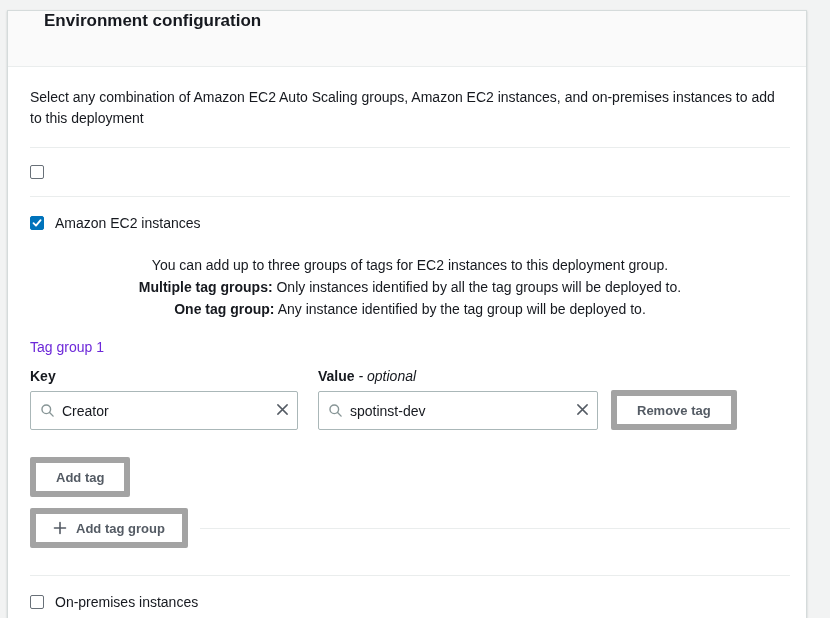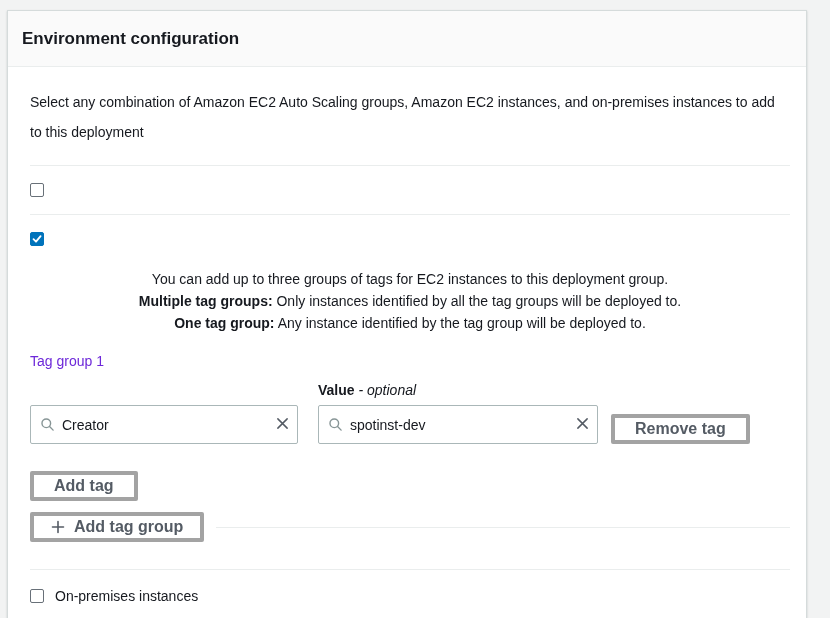--- a/index.html
+++ b/index.html
@@ -21,32 +21,32 @@
     box-shadow: 0 1px 2px rgba(0,28,36,.18);
     display: flex;
     flex-direction: column;
   }
   .panel-header {
     height: 56px;
     flex: none;
     background: #fafafa;
     border-bottom: 1px solid #eaeded;
     display: flex;
-    align-items: center;
-    padding: 0 14px;
+    align-items: flex-start;
+    padding: 0 36px;
   }
   .panel-title {
     margin: 0;
     font-size: 17px;
     font-weight: 700;
     color: #16191f;
   }
   .panel-body { padding: 20px 16px 18px 22px; }
 
-  .description { margin: 0 0 18px 0; line-height: 30px; max-width: 756px; }
+  .description { margin: 0 0 18px 0; line-height: 21px; max-width: 756px; }
 
   .divider { border: none; border-top: 1px solid #eaeded; margin: 0; }
 
   .checkbox-row {
     display: flex;
     align-items: center;
     gap: 11px;
     padding: 17px 0;
     cursor: pointer;
   }
@@ -102,27 +102,27 @@
   .clear-btn {
     background: none; border: none; padding: 0;
     margin: 0 8px 0 6px;
     cursor: pointer;
     display: flex; align-items: center;
     flex: none;
   }
 
   .btn {
     background: #fff;
-    border: 4px solid #a3a3a3;
+    border: 6px solid #a3a3a3;
     border-radius: 2px;
     color: #545b64;
     font-family: inherit;
-    font-size: 16px;
+    font-size: 13px;
     font-weight: 700;
-    height: 30px;
+    height: 40px;
     padding: 0 20px;
     cursor: pointer;
     display: inline-flex;
     align-items: center;
     justify-content: center;
   }
   .remove-tag { margin-left: 13px; }
   .add-tag { margin-top: 27px; }
   .add-group-row { display: flex; align-items: center; margin-top: 11px; }
   .add-tag-group { padding: 0 17px; gap: 9px; }
@@ -151,32 +151,34 @@
     </label>
 
     <hr class="divider">
 
     <label class="checkbox-row ec2">
       <span class="checkbox checked">
         <svg width="10" height="10" viewBox="0 0 10 10">
             <path d="M1.5 5.2 L4 7.7 L8.6 2.2" fill="none" stroke="#ffffff" stroke-width="1.8" stroke-linecap="round" stroke-linejoin="round"></path>
           </svg>
       </span>
+      <span class="checkbox-label">Amazon EC2 instances</span>
     </label>
 
     <div class="tag-help">
       <p><span>You can add up to three groups of tags for EC2 instances to this deployment group.</span></p>
       <p><span class="bold">Multiple tag groups:</span><span> Only instances identified by all the tag groups will be deployed to.</span></p>
       <p><span class="bold">One tag group:</span><span> Any instance identified by the tag group will be deployed to.</span></p>
     </div>
 
     <div class="tag-group-title">Tag group 1</div>
 
     <div class="fields-row">
       <div class="field key">
+        <span class="field-label">Key</span>
         <div class="search-box">
           <span class="mag">
             <svg width="15" height="15" viewBox="0 0 16 16">
                 <circle cx="6.7" cy="6.7" r="4.6" fill="none" stroke="#879596" stroke-width="1.5"></circle>
                 <line x1="10.2" y1="10.2" x2="14" y2="14" stroke="#879596" stroke-width="1.5" stroke-linecap="round"></line>
               </svg>
           </span>
           <input type="text" value="Creator" style="">
           <button class="clear-btn">
             <span>

